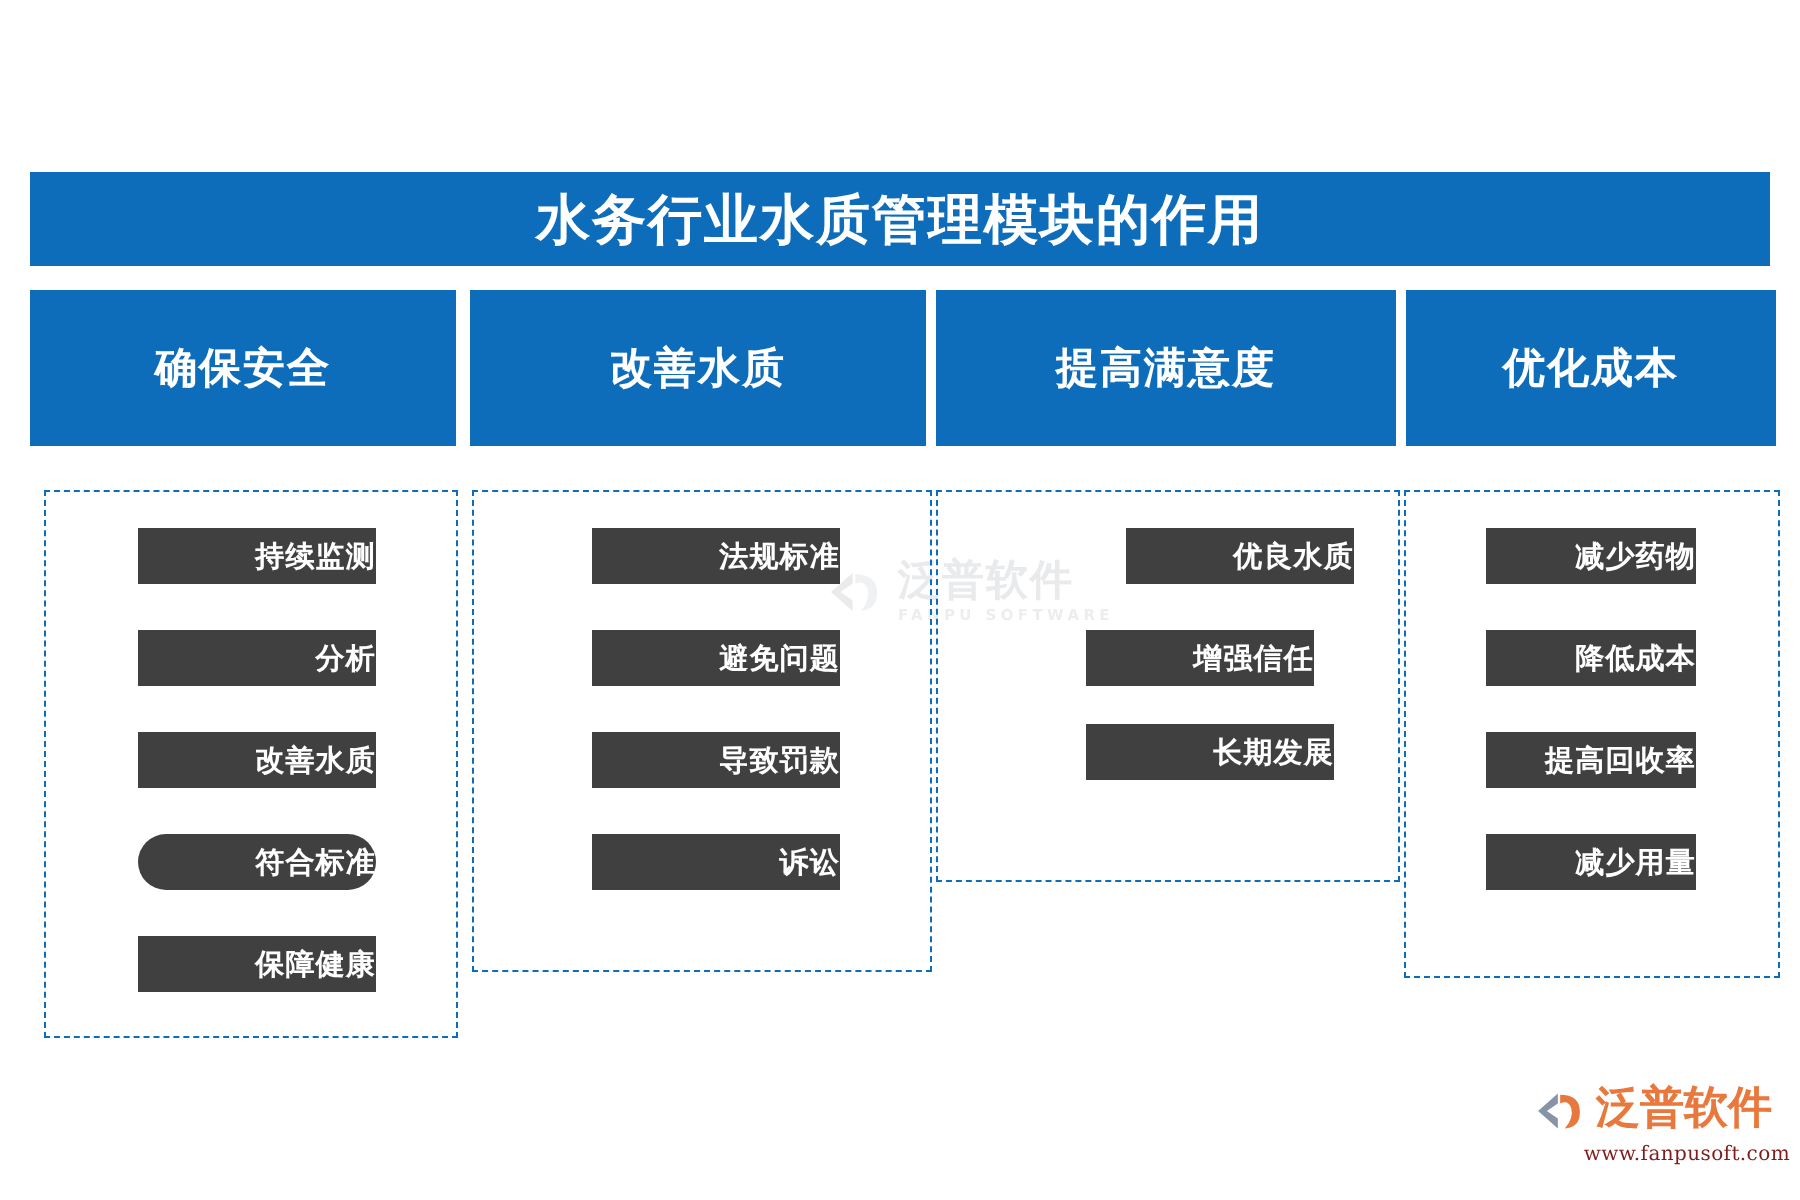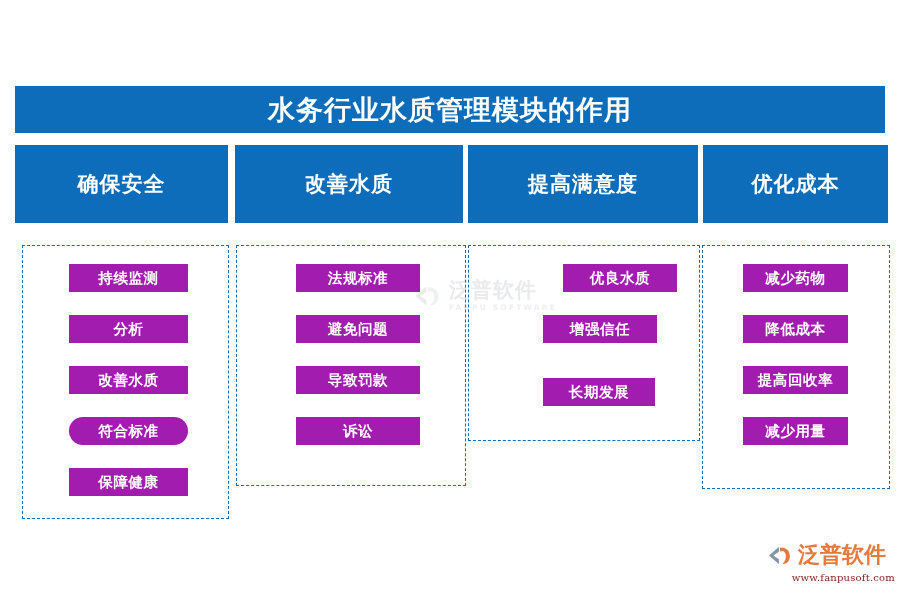--- a/index.html
+++ b/index.html
@@ -113,24 +113,24 @@
     position: absolute;
     border: 1.6px dashed #0d6dba;
     background: transparent;
     z-index: 2;
   }
 
   
   .pill {
     position: absolute;
     height: 28px;
-    background: #a21caf;
-    display: flex;
-    align-items: center;
-    justify-content: center;
+    background: #404040;
+    display: flex;
+    align-items: center;
+    justify-content: flex-end;
     z-index: 4;
   }
   .pill-text {
     color: #ffffff;
     font-size: 14.5px;
     font-weight: bold;
     letter-spacing: 0.6px;
     white-space: nowrap;
   }
 
@@ -239,21 +239,21 @@
   <div class="pill" style="left:296px; top:417px; width:124px;">
     <span class="pill-text">诉讼</span>
   </div>
 
   <div class="pill" style="left:543px; top:264px; width:114px;margin-left:20px;">
     <span class="pill-text">优良水质</span>
   </div>
   <div class="pill" style="left:543px; top:315px; width:114px;">
     <span class="pill-text">增强信任</span>
   </div>
-  <div class="pill" style="left:543px; top:378px; width:112px;">
+  <div class="pill" style="left:543px; top:362px; width:124px;">
     <span class="pill-text">长期发展</span>
   </div>
 
   <div class="pill" style="left:743px; top:264px; width:105px;">
     <span class="pill-text">减少药物</span>
   </div>
   <div class="pill" style="left:743px; top:315px; width:105px;">
     <span class="pill-text">降低成本</span>
   </div>
   <div class="pill" style="left:743px; top:366px; width:105px;">

